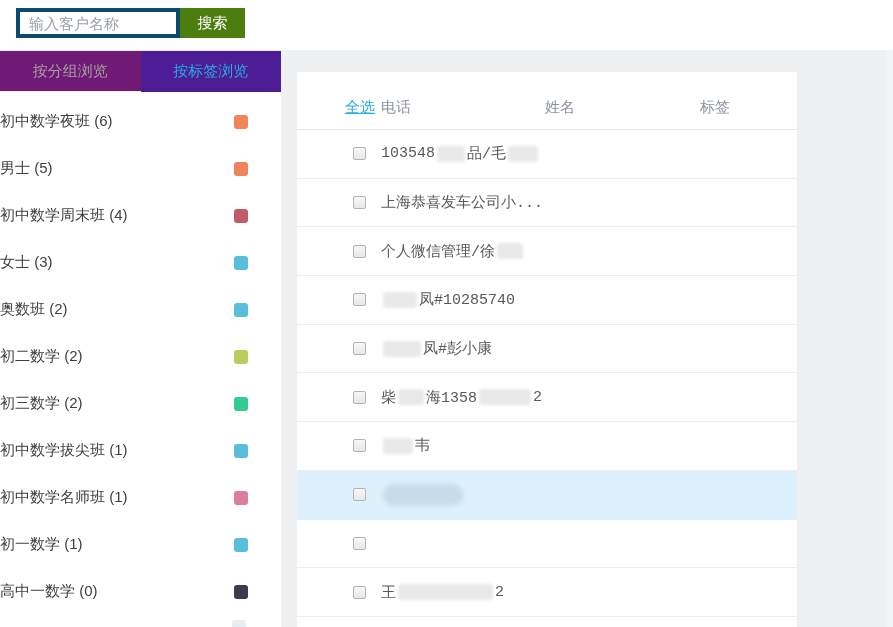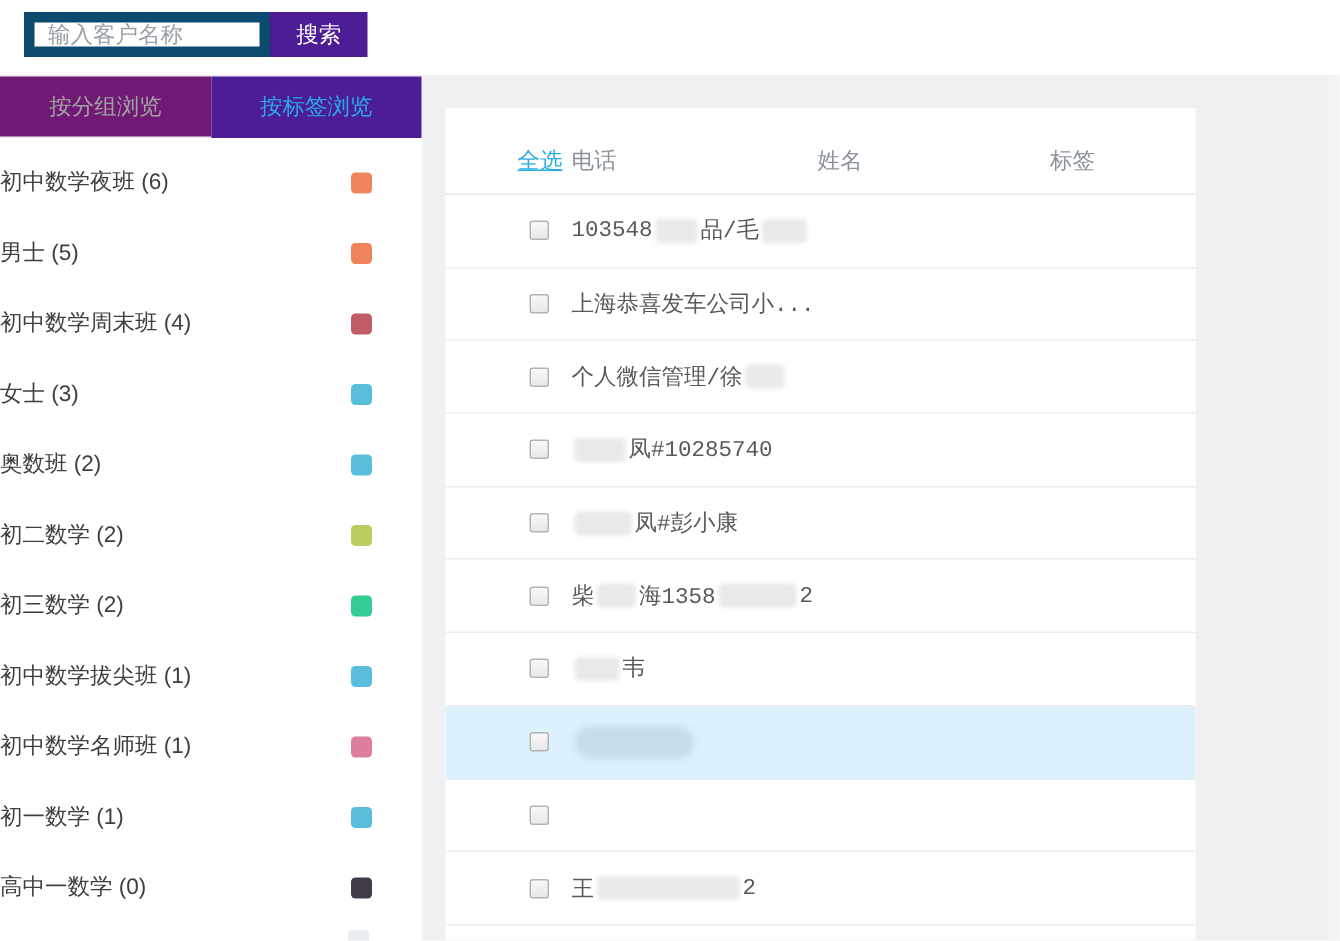--- a/index.html
+++ b/index.html
@@ -2,25 +2,25 @@
 <html><head>
 <meta charset="utf-8">
 <style>
   * { margin:0; padding:0; box-sizing:border-box; }
   html,body { width:893px; height:627px; overflow:hidden; background:#fff;
     font-family:"Liberation Sans","DejaVu Sans",sans-serif; position:relative; }
 
   
   .topbar { position:absolute; left:0; top:0; width:893px; height:50px; background:#fff; }
   .search-input { position:absolute; left:16px; top:8px; width:164px; height:30px;
-    border:7px solid #0c4a6e; padding:0 9px; font-size:15px; color:#444; outline:none;
+    border:4px solid #0c4a6e; padding:0 9px; font-size:15px; color:#444; outline:none;
     font-family:inherit; }
   .search-input::placeholder { color:#9aa0a6; }
   .search-btn { position:absolute; left:180px; top:8px; width:65px; height:30px;
-    background:#4c1d95; color:#fff; border:none; font-size:15px; cursor:pointer;
+    background:#4d7c0f; color:#fff; border:none; font-size:15px; cursor:pointer;
     font-family:inherit; }
 
   
   .main-bg { position:absolute; left:281px; top:50px; width:612px; height:577px; background:#eef0f1; }
   .right-strip { position:absolute; right:0; top:50px; width:7px; height:577px; background:#f1f3f4; }
 
   
   .sidebar { position:absolute; left:0; top:50px; width:281px; height:577px; background:#fff; }
   .tabs { height:42px; border-top:1px solid #e9e9e9; display:flex; }
   .tab { flex:1; display:flex; align-items:center; justify-content:center;

